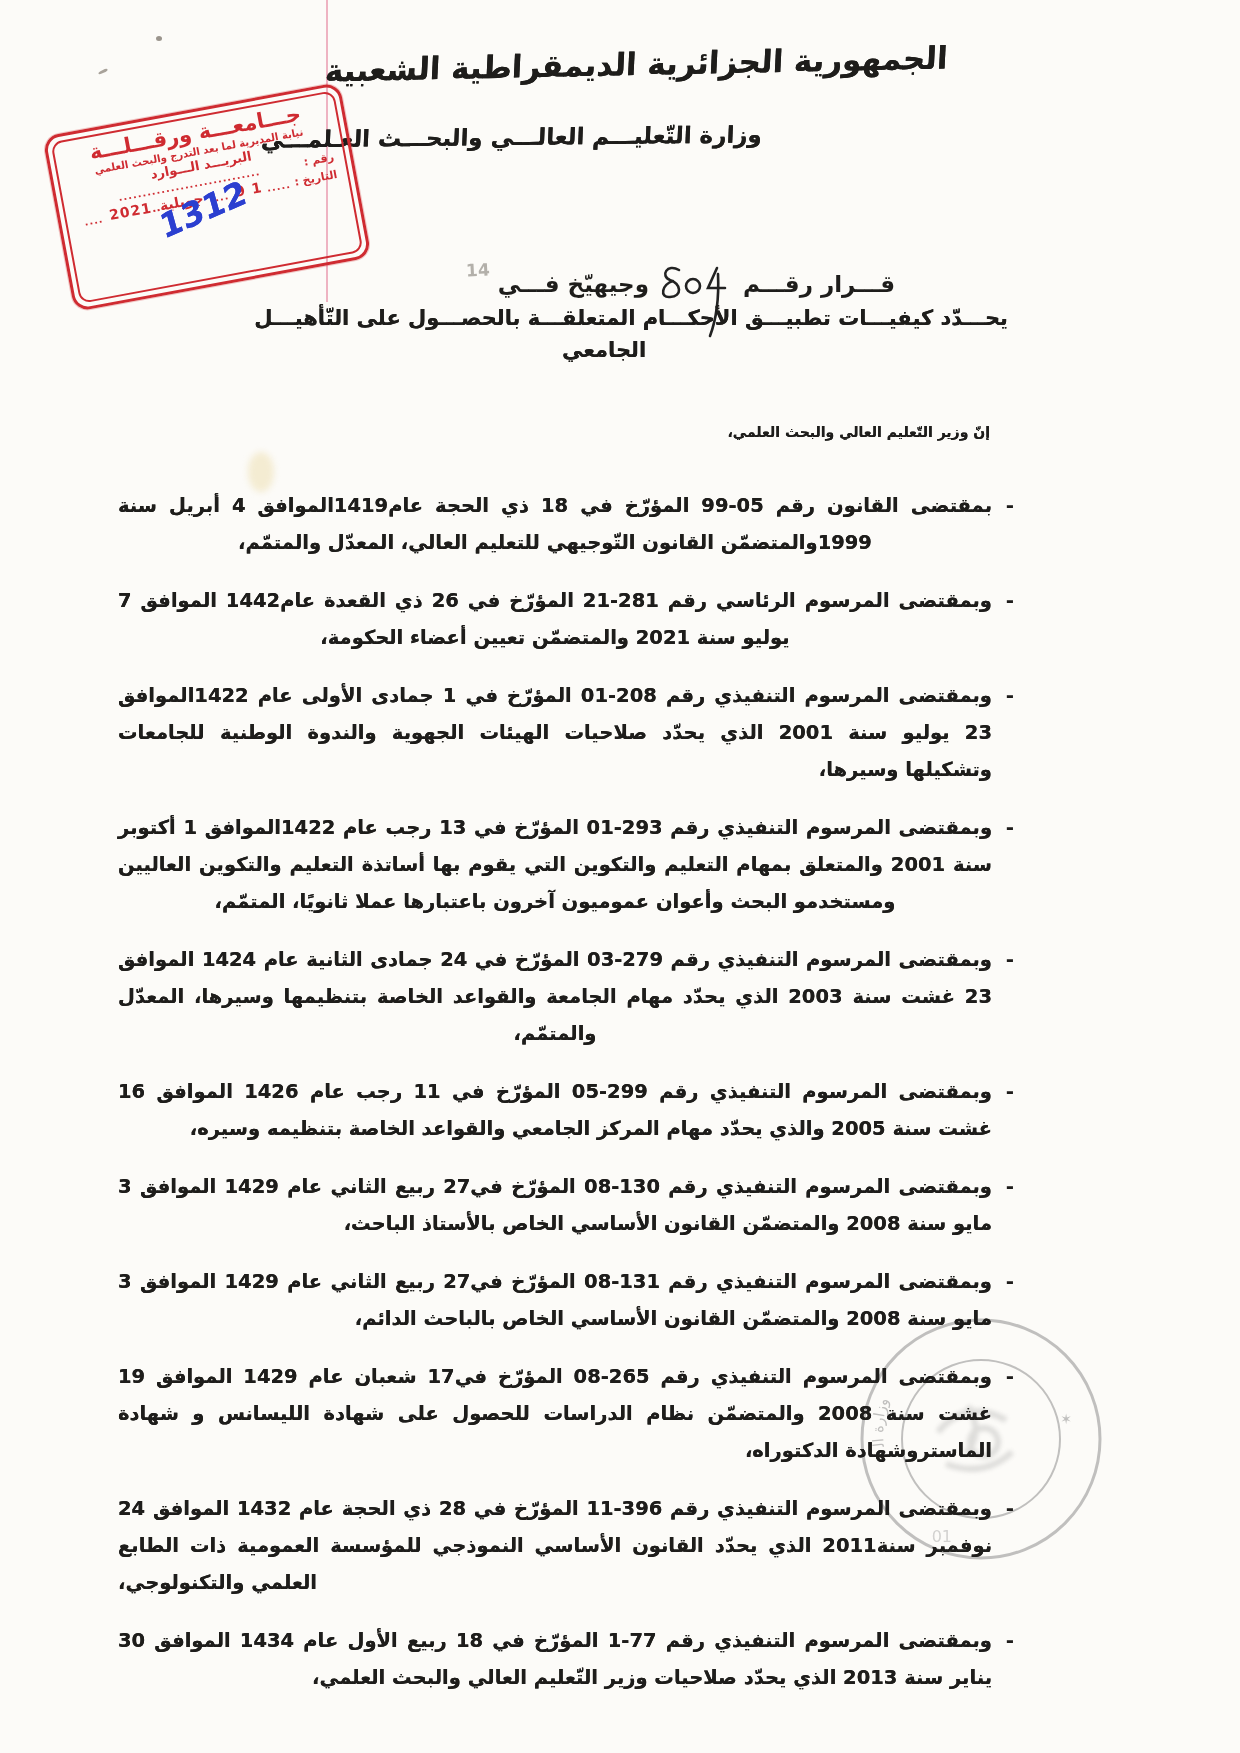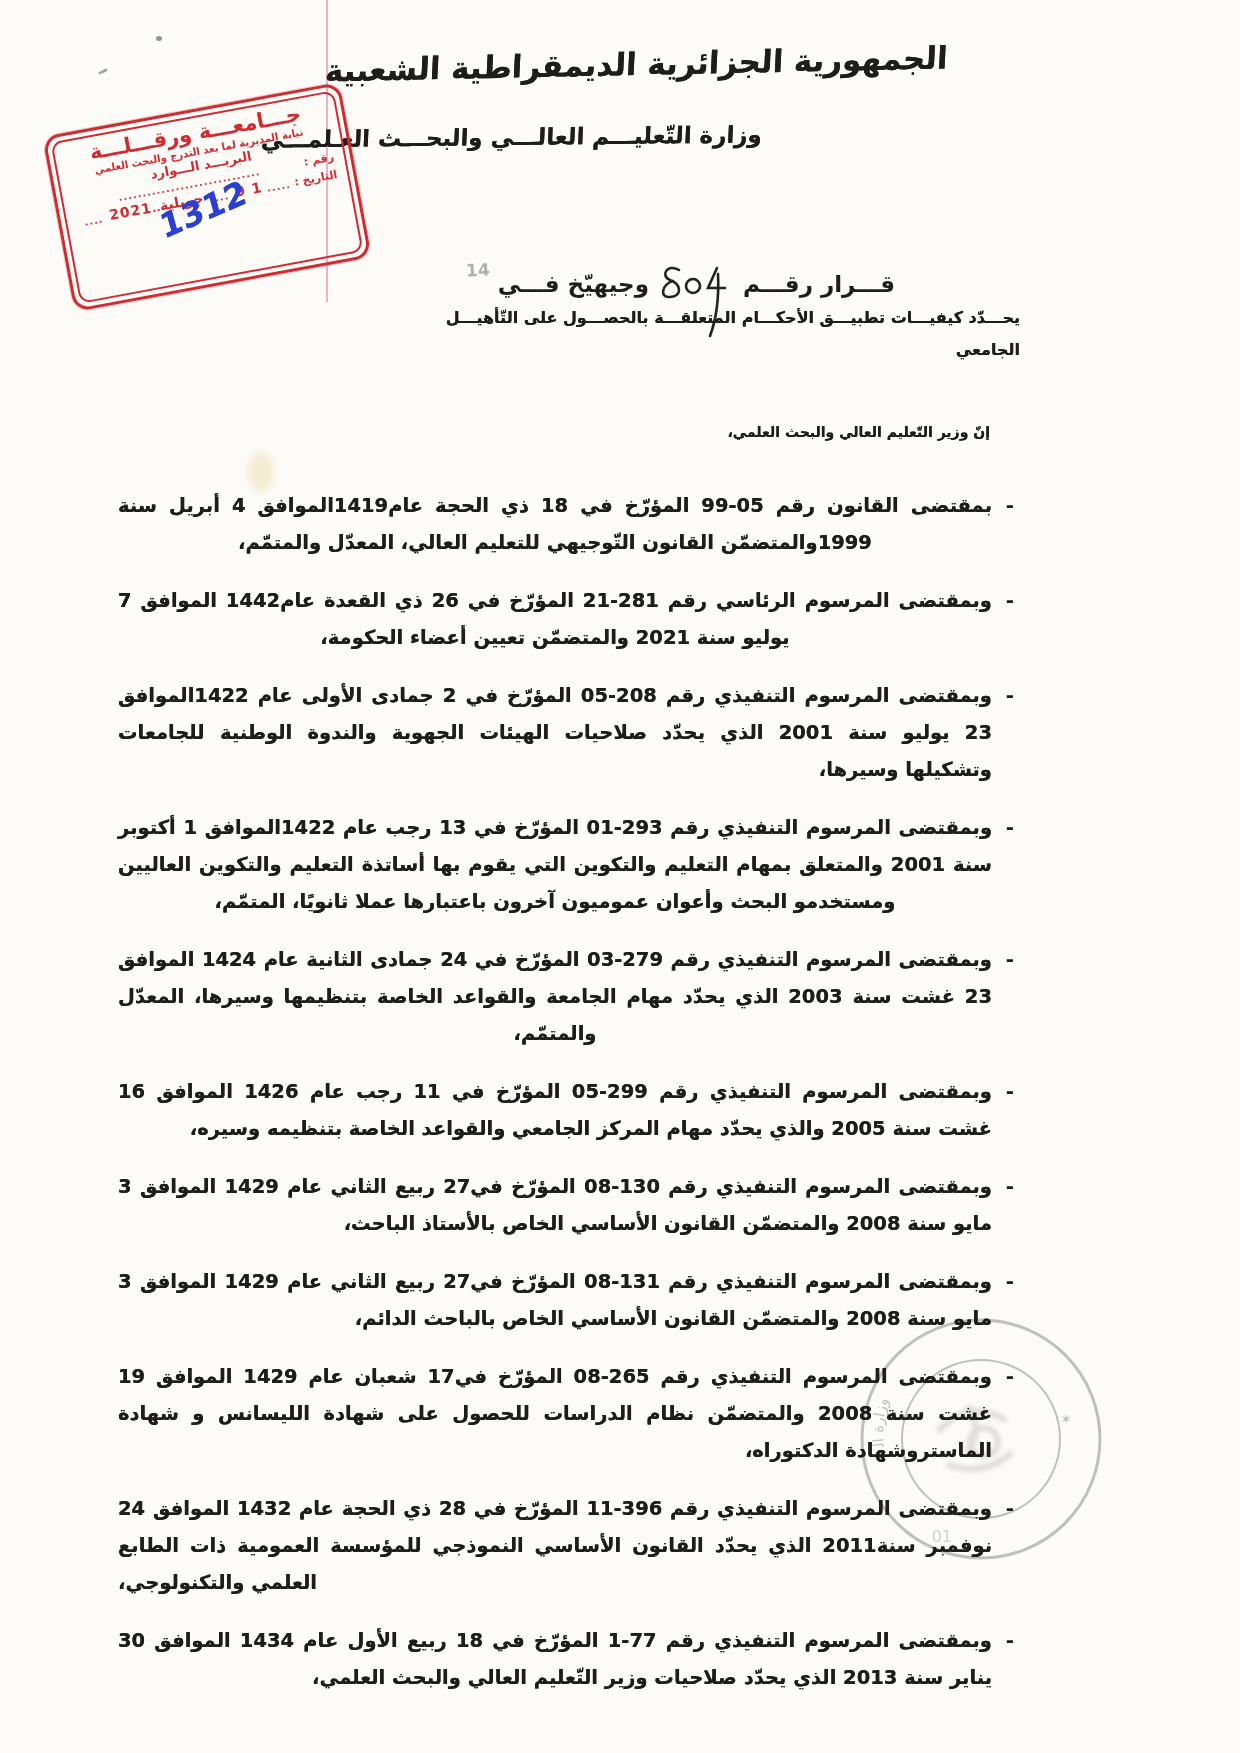--- a/index.html
+++ b/index.html
@@ -72,23 +72,23 @@
     font-size:23px;font-weight:bold;white-space:nowrap;
   }
   .decree .word{letter-spacing:.5px;line-height:44px;}
   .hand-804{width:78px;height:44px;overflow:visible;flex:0 0 auto;}
   .faint-day{
     color:#b3b0aa;font-size:17px;font-weight:bold;
     transform:translateY(-2px) rotate(-3deg);
   }
 
   
-  .subtitle{position:absolute;top:302px;right:220px;width:808px;font-weight:bold;font-size:16px;line-height:32px;text-shadow:0 0 .4px #1e1d1b;}
+  .subtitle{position:absolute;top:302px;right:232px;width:808px;font-weight:bold;font-size:21px;line-height:32px;text-shadow:0 0 .4px #1e1d1b;}
   .subtitle .l1{text-align:right;}
-  .subtitle .l2{text-align:right;}
+  .subtitle .l2{text-align:center;}
 
   
   .intro{position:absolute;top:424px;right:250px;font-size:14px;font-weight:bold;text-shadow:0 0 .4px #1e1d1b;}
 
   
   .considerations{
     position:absolute;top:487px;right:226px;width:896px;
     list-style:none;margin:0;padding:0;z-index:2;
   }
   .considerations li{display:flex;gap:12px;margin-bottom:21px;}
@@ -166,21 +166,21 @@
     <li>
       <span class="dash">-</span>
       <p class="last-center">بمقتضى القانون رقم 05-99 المؤرّخ في 18 ذي الحجة عام1419الموافق 4 أبريل سنة 1999والمتضمّن القانون التّوجيهي للتعليم العالي، المعدّل والمتمّم،</p>
     </li>
     <li>
       <span class="dash">-</span>
       <p class="last-center">وبمقتضى المرسوم الرئاسي رقم 281-21 المؤرّخ في 26 ذي القعدة عام1442 الموافق 7 يوليو سنة 2021 والمتضمّن تعيين أعضاء الحكومة،</p>
     </li>
     <li>
       <span class="dash">-</span>
-      <p>وبمقتضى المرسوم التنفيذي رقم 208-05 المؤرّخ في 2 جمادى الأولى عام 1422الموافق 23 يوليو سنة 2001 الذي يحدّد صلاحيات الهيئات الجهوية والندوة الوطنية للجامعات وتشكيلها وسيرها،</p>
+      <p>وبمقتضى المرسوم التنفيذي رقم 208-01 المؤرّخ في 1 جمادى الأولى عام 1422الموافق 23 يوليو سنة 2001 الذي يحدّد صلاحيات الهيئات الجهوية والندوة الوطنية للجامعات وتشكيلها وسيرها،</p>
     </li>
     <li>
       <span class="dash">-</span>
       <p class="last-center">وبمقتضى المرسوم التنفيذي رقم 293-01 المؤرّخ في 13 رجب عام 1422الموافق 1 أكتوبر سنة 2001 والمتعلق بمهام التعليم والتكوين التي يقوم بها أساتذة التعليم والتكوين العاليين ومستخدمو البحث وأعوان عموميون آخرون باعتبارها عملا ثانويًا، المتمّم،</p>
     </li>
     <li>
       <span class="dash">-</span>
       <p class="last-center">وبمقتضى المرسوم التنفيذي رقم 279-03 المؤرّخ في 24 جمادى الثانية عام 1424 الموافق 23 غشت سنة 2003 الذي يحدّد مهام الجامعة والقواعد الخاصة بتنظيمها وسيرها، المعدّل والمتمّم،</p>
     </li>
     <li>

